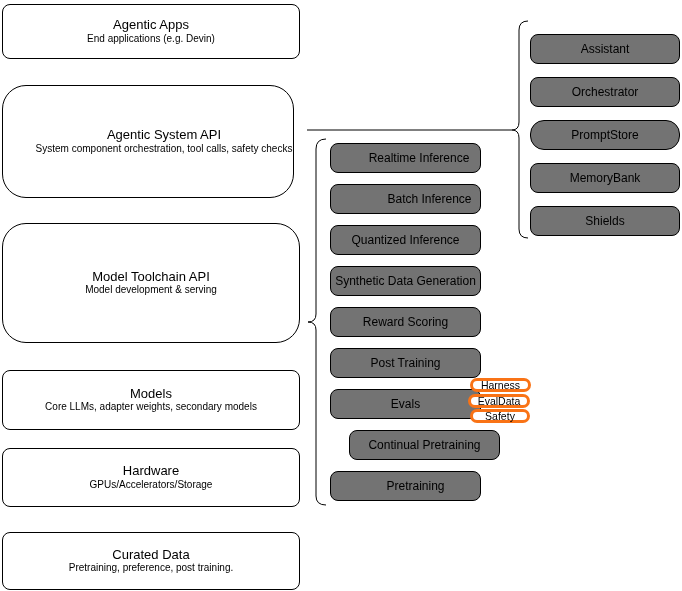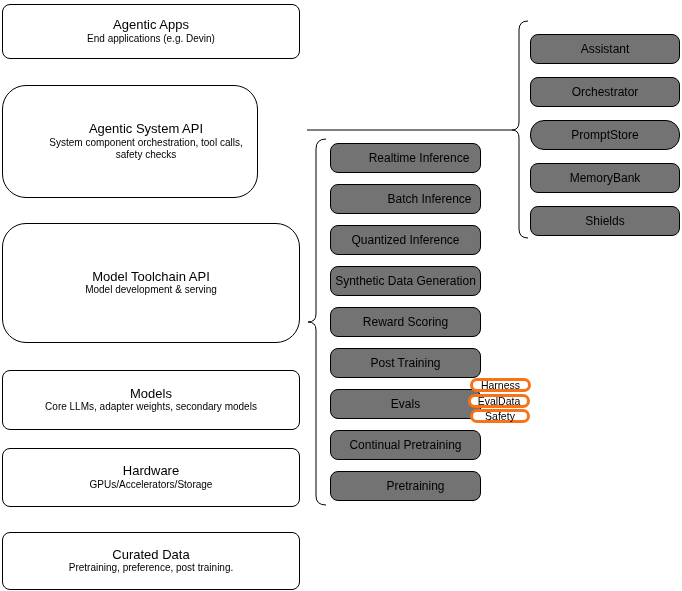--- a/index.html
+++ b/index.html
@@ -69,21 +69,21 @@
     <path d="M307 130 L512 130" fill="none" stroke="#000000" stroke-width="1"></path>
     <path d="M528 21 Q519 21 519 30 L519 122 Q519 130 512 130 Q519 130 519 138 L519 229 Q519 238 528 238" fill="none" stroke="#000000" stroke-width="1"></path>
     <path d="M326 139 Q316 139 316 149 L316 314 Q316 322 308 322 Q316 322 316 330 L316 496 Q316 505 326 505" fill="none" stroke="#000000" stroke-width="1"></path>
   </svg>
 
   <div class="node r10" style="left:2px; top:4px; width:298px; height:55px;">
     <div class="title">Agentic Apps</div>
     <div class="subtitle">End applications (e.g. Devin)</div>
   </div>
 
-  <div class="node r24" style="left:2px; top:85px; width:256px; height:113px;padding-left:32px;">
+  <div class="node r24" style="left:2px; top:85px; width:292px; height:113px;padding-left:32px;">
     <div class="title">Agentic System API</div>
     <div class="subtitle">System component orchestration, tool calls, safety checks</div>
   </div>
 
   <div class="node r24" style="left:2px; top:223px; width:298px; height:120px;">
     <div class="title">Model Toolchain API</div>
     <div class="subtitle">Model development &amp; serving</div>
   </div>
 
   <div class="node r10" style="left:2px; top:370px; width:298px; height:60px;">
@@ -101,21 +101,21 @@
     <div class="subtitle">Pretraining, preference, post training.</div>
   </div>
 
   <div class="mbox" style="left:330px; top:143px; width:151px; height:30px;padding-left:27px;">Realtime Inference</div>
   <div class="mbox" style="left:330px; top:184px; width:151px; height:30px;padding-left:48px;">Batch Inference</div>
   <div class="mbox" style="left:330px; top:225px; width:151px; height:30px;">Quantized Inference</div>
   <div class="mbox" style="left:330px; top:266px; width:151px; height:30px;">Synthetic Data Generation</div>
   <div class="mbox" style="left:330px; top:348px; width:151px; height:30px;">Post Training</div>
   <div class="mbox" style="left:330px; top:307px; width:151px; height:30px;">Reward Scoring</div>
   <div class="mbox" style="left:330px; top:389px; width:151px; height:30px;">Evals</div>
-  <div class="mbox" style="left:330px; top:430px; width:151px; height:30px;">Continual Pretraining</div>
+  <div class="mbox" style="left:349px; top:430px; width:151px; height:30px;">Continual Pretraining</div>
   <div class="mbox" style="left:330px; top:471px; width:151px; height:30px;padding-left:20px;">Pretraining</div>
 
   <div class="pill" style="left:470px; top:378px; width:61px; height:14px;">Harness</div>
   <div class="pill" style="left:468px; top:394px; width:62px; height:14px;">EvalData</div>
   <div class="pill" style="left:470px; top:409px; width:60px; height:14px;">Safety</div>
 
   <div class="mbox" style="left:530px; top:34px; width:150px; height:30px;">Assistant</div>
   <div class="mbox" style="left:530px; top:77px; width:150px; height:30px;">Orchestrator</div>
   <div class="mbox" style="left:530px; top:120px; width:150px; height:30px;border-radius:14px;">PromptStore</div>
   <div class="mbox" style="left:530px; top:163px; width:150px; height:30px;">MemoryBank</div>

